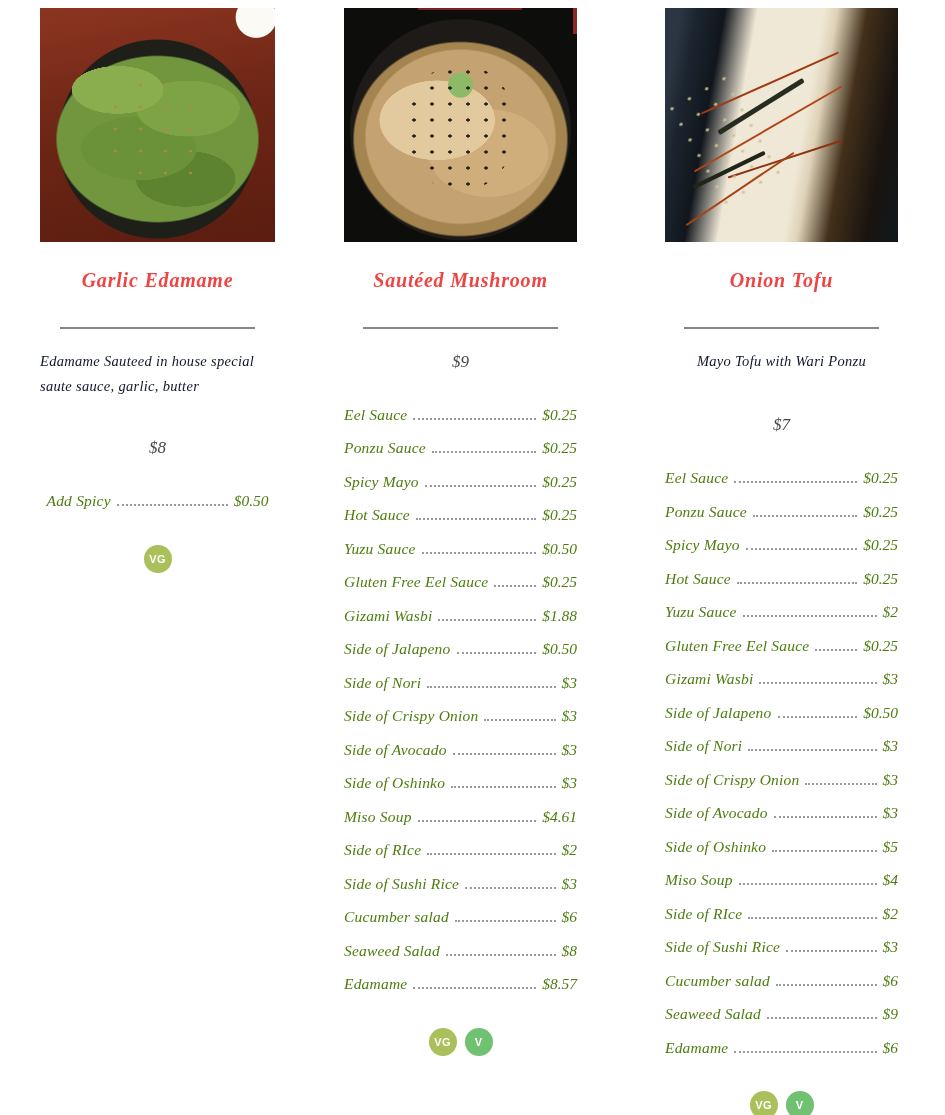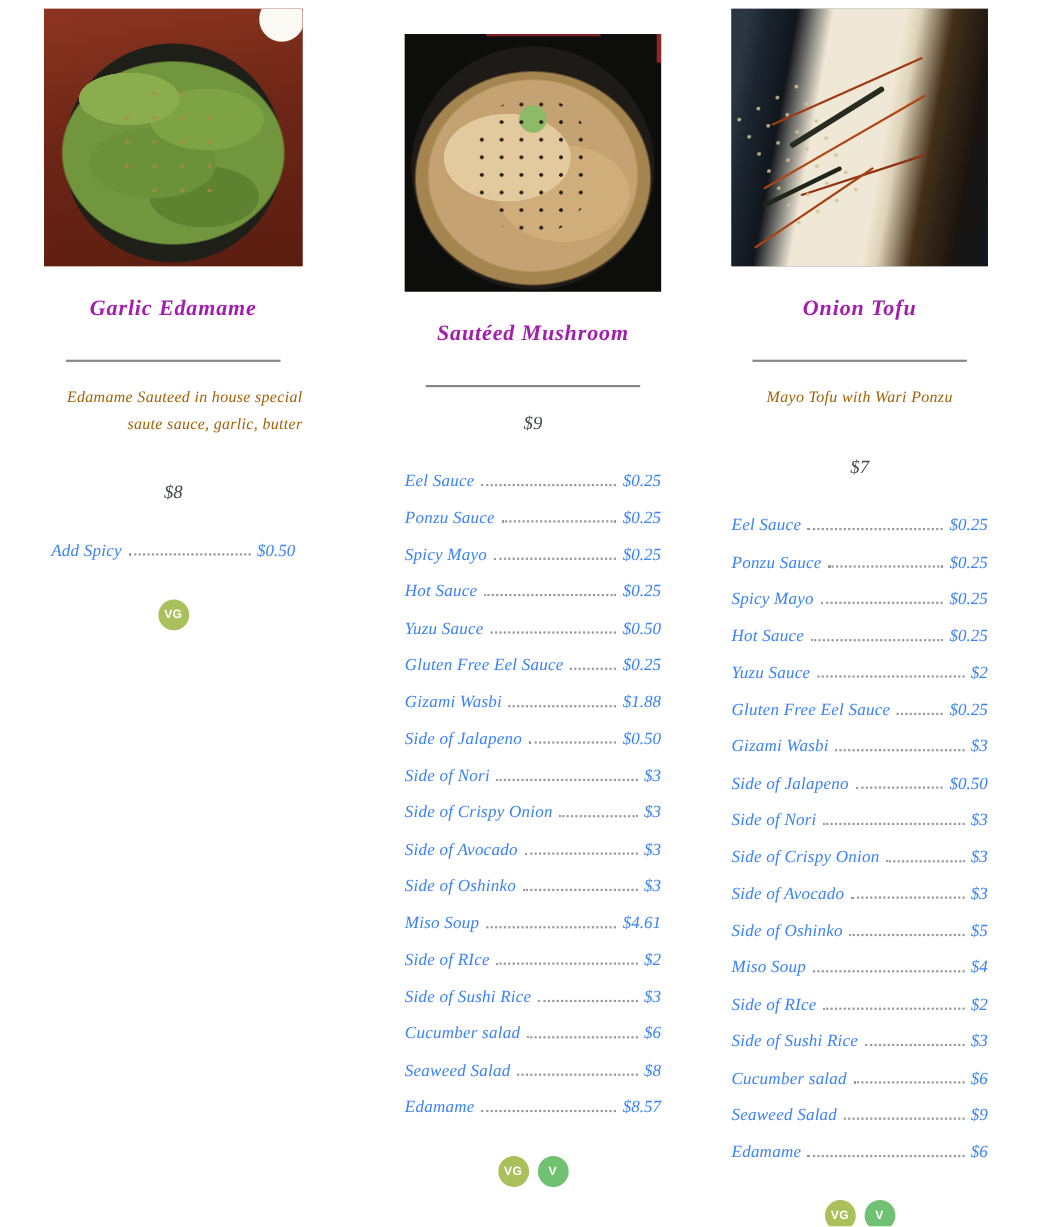--- a/index.html
+++ b/index.html
@@ -5,21 +5,21 @@
   html,body{margin:0;padding:0;background:#ffffff;}
   #page{
     position:relative;
     width:945px;height:1115px;
     background:#ffffff;
     overflow:hidden;
     font-family:"Liberation Serif", serif;
   }
   .card{position:absolute;top:0;display:flex;flex-direction:column;align-items:center;}
   #card-1{left:40px;width:235px;}
-  #card-2{left:368px;width:233px;margin-top:23px;}
+  #card-2{left:344px;width:233px;}
   #card-3{left:665px;width:233px;}
 
   .photo{position:relative;margin-top:8px;width:100%;height:234px;overflow:hidden;}
 
   
   .photo-edamame{
     background-color:#772a1b;
     background-image:
       radial-gradient(circle at 92% 4%, #fbfaf5 0 20px, rgba(251,250,245,0) 21px),
       radial-gradient(ellipse 46px 24px at 33% 35%, #8aad4e 0 99%, rgba(0,0,0,0) 100%),
@@ -67,37 +67,37 @@
   .thread.c4{width:130px;height:2px;background:#a84214;left:10px;top:180px;transform:rotate(-34deg);}
   .thread.n1{width:100px;height:5px;background:#262c1f;left:46px;top:96px;transform:rotate(-32deg);}
   .thread.n2{width:80px;height:4px;background:#1f2519;left:24px;top:160px;transform:rotate(-26deg);}
   .tofu-sesame{position:absolute;left:8%;top:30%;width:34%;height:52%;
     background-image:radial-gradient(rgba(205,195,150,.9) 1.4px, rgba(0,0,0,0) 2px);
     background-size:20px 18px;transform:rotate(-30deg);}
 
   
   .dish-title{
     margin-top:26px;font-style:italic;font-size:20px;line-height:24px;
-    letter-spacing:.8px;color:#a21caf;text-align:center;
+    letter-spacing:.8px;color:#ef4444;text-align:center;
   }
   .title-divider{margin-top:18px;width:195px;height:2px;background:#84868a;}
   .dish-description{
     margin-top:20px;font-style:italic;font-size:14.5px;line-height:25px;
-    color:#a16207;text-align:right;letter-spacing:.3px;
+    color:#0f172a;text-align:left;letter-spacing:.3px;
   }
   .dish-price{font-style:italic;font-size:17px;line-height:22px;color:#44474b;text-align:center;}
   #card-1 .dish-price{margin-top:24px;}
   #card-2 .dish-price{margin-top:22px;}
   #card-3 .dish-price{margin-top:26px;}
 
   .addons{margin-top:32px;width:100%;}
   #card-1 .addons{width:222px;}
   .addon-row{
     display:flex;align-items:baseline;
-    font-style:italic;font-size:15.5px;line-height:20px;color:#3b82f6;
+    font-style:italic;font-size:15.5px;line-height:20px;color:#4d7c0f;
     margin-bottom:13.5px;
   }
   .addon-label{white-space:nowrap;letter-spacing:.2px;}
   .dot-leader{flex:1 1 auto;margin:0 6px;border-bottom:2px dotted #97999c;min-width:14px;}
   .addon-price{white-space:nowrap;}
 
   .badges{display:flex;gap:8px;justify-content:flex-end;margin-top:20px;}
   .badge{
     width:28px;height:28px;border-radius:50%;
     display:flex;align-items:center;justify-content:center;

